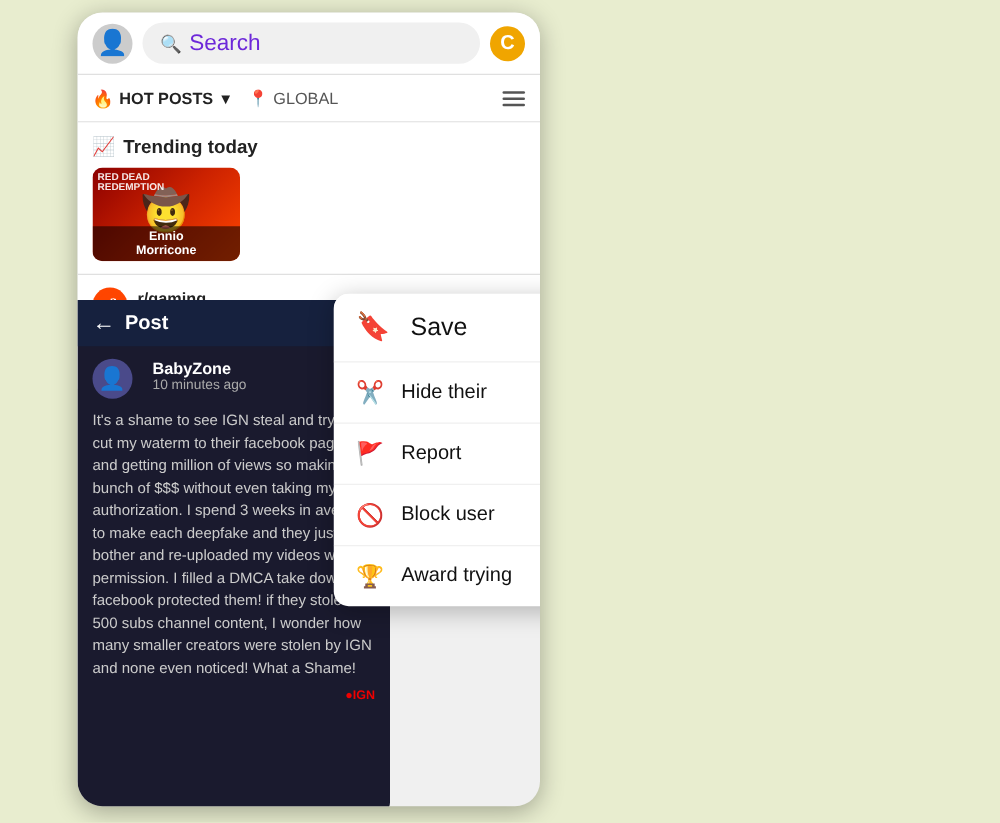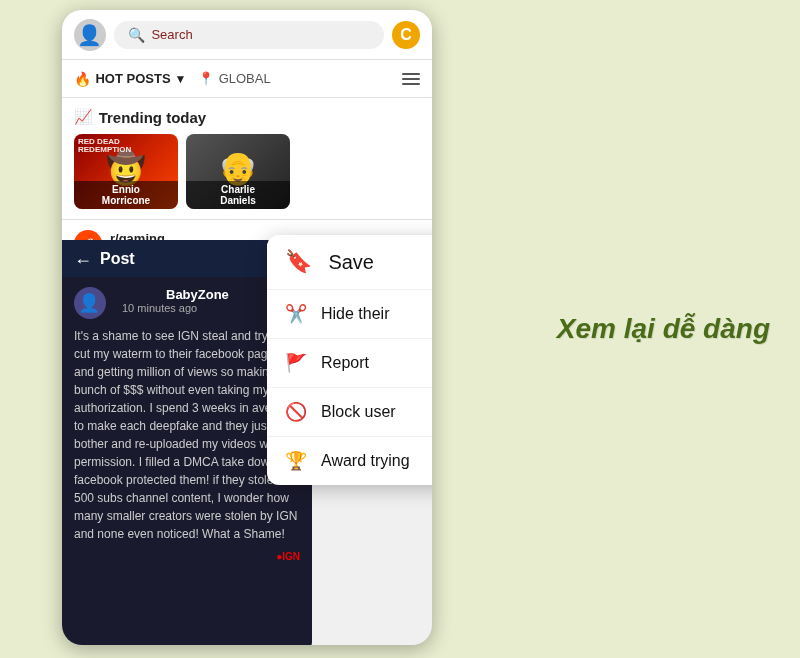--- a/index.html
+++ b/index.html
@@ -53,22 +53,22 @@
       padding: 6px 14px;
       display: flex;
       align-items: center;
       gap: 6px;
     }
     .search-icon-small {
       color: #888;
       font-size: 14px;
     }
     .search-text {
-      color: #7f1d1d;
-      font-size: 13px;
+      color: #6d28d9;
+      font-size: 18px;
     }
     .coin-icon {
       width: 28px;
       height: 28px;
       border-radius: 50%;
       background: #f0a500;
       display: flex;
       align-items: center;
       justify-content: center;
       font-size: 16px;
@@ -127,21 +127,21 @@
       display: flex;
       align-items: center;
       gap: 6px;
     }
     .trending-cards {
       display: flex;
       gap: 8px;
       overflow: hidden;
     }
     .trend-card {
-      width: 104px;
+      width: 118px;
       height: 75px;
       border-radius: 8px;
       overflow: hidden;
       position: relative;
       flex-shrink: 0;
     }
     .trend-card-label {
       position: absolute;
       bottom: 0;
       left: 0;
@@ -259,21 +259,20 @@
       justify-content: center;
       color: #aaa;
       font-size: 18px;
       float: left;
       margin-right: 8px;
     }
     .comment-user {
       font-size: 13px;
       font-weight: 700;
       color: #fff;
-      margin-left: 44px;
     }
     .comment-time {
       font-size: 11px;
       color: #aaa;
     }
     .comment-text {
       font-size: 12px;
       color: #ccc;
       line-height: 1.5;
       margin-top: 8px;
@@ -427,23 +426,20 @@
 
   <div class="trending-section">
     <div class="trending-title">
       <span>📈</span>
       <span>Trending today</span>
     </div>
     <div class="trending-cards">
       <div class="trend-card face-ennio">
         <div class="rdr-logo">RED DEAD<br>REDEMPTION</div>
         <div class="trend-card-label">Ennio Morricone</div>
-      </div>
-      <div class="trend-card face-charlie">
-        <div class="trend-card-label">Charlie Daniels</div>
       </div>
     </div>
   </div>
 
   <div class="post-area">
     <div class="post-subreddit-row">
       <div class="reddit-icon">
         <svg width="20" height="20" viewBox="0 0 20 20" fill="white">
           <circle cx="10" cy="10" r="10" fill="#ff4500"></circle>
           <path d="M17 10a1.5 1.5 0 00-2.5-1.1C13.2 8.2 11.7 8 10 8l.7-3.3 2.2.5a1 1 0 102-0.1l-2.5-.5a.3.3 0 00-.3.2L11.3 8c-1.8.1-3.3.3-4.5 1A1.5 1.5 0 103 10c0 .1 0 .3.1.4-.3 1.7 1.6 3.2 4.1 3.2 2.6 0 4.4-1.5 4.1-3.2A1.5 1.5 0 0017 10zM7.5 11a1 1 0 111 1 1 1 0 01-1-1zm5.5 2.5c-.6.6-1.5.9-2.5.9s-2-.3-2.5-.9a.2.2 0 01.3-.3c.4.4 1.2.7 2.2.7s1.8-.3 2.2-.7a.2.2 0 01.3.3zm-.5-1.5a1 1 0 111-1 1 1 0 01-1 1z" fill="white"></path>
@@ -505,14 +501,13 @@
     </div>
 
     <div class="menu-item">
       <span class="menu-item-icon">🏆</span>
       <span class="menu-item-label">Award trying</span>
     </div>
   </div>
 </div>
 
 <div class="vietnamese-text">
-  <div>Xem lại dễ dàng</div>
 </div>
 
 </body></html>

